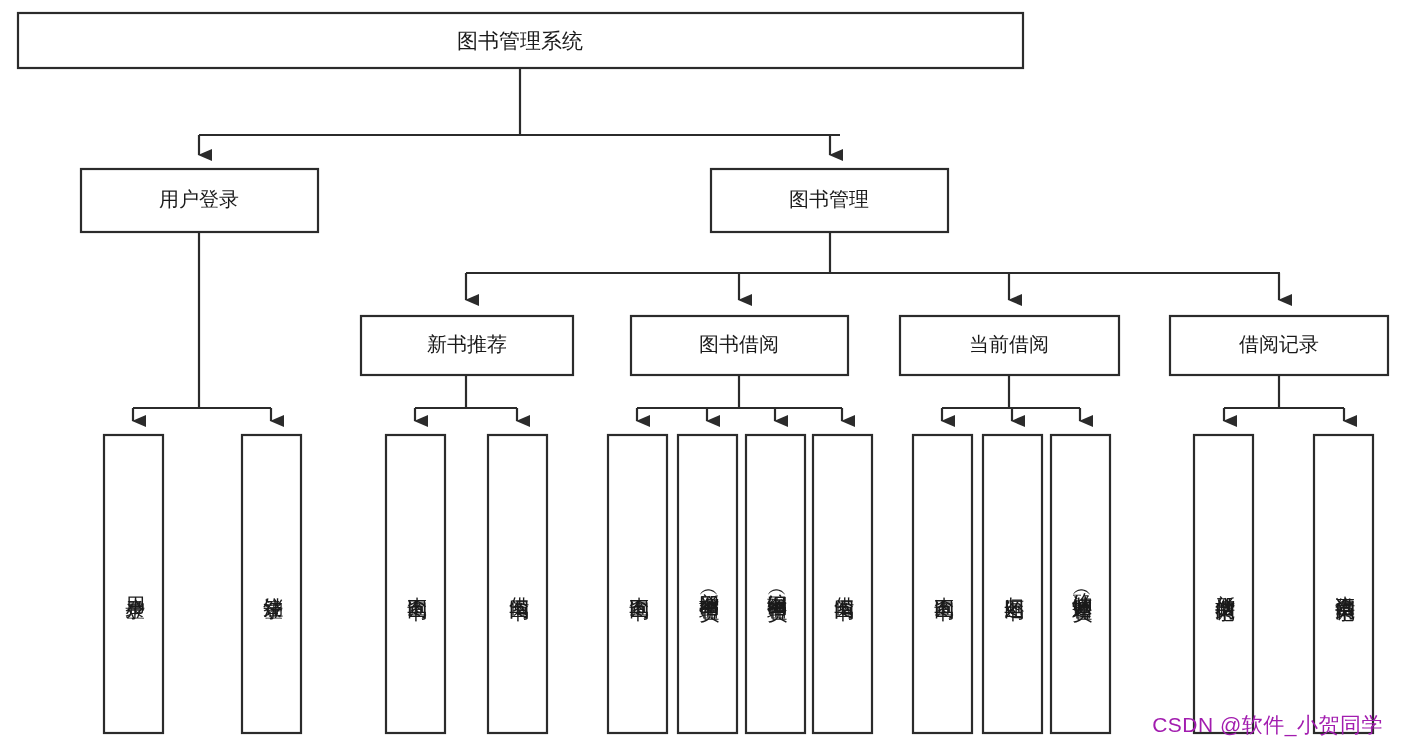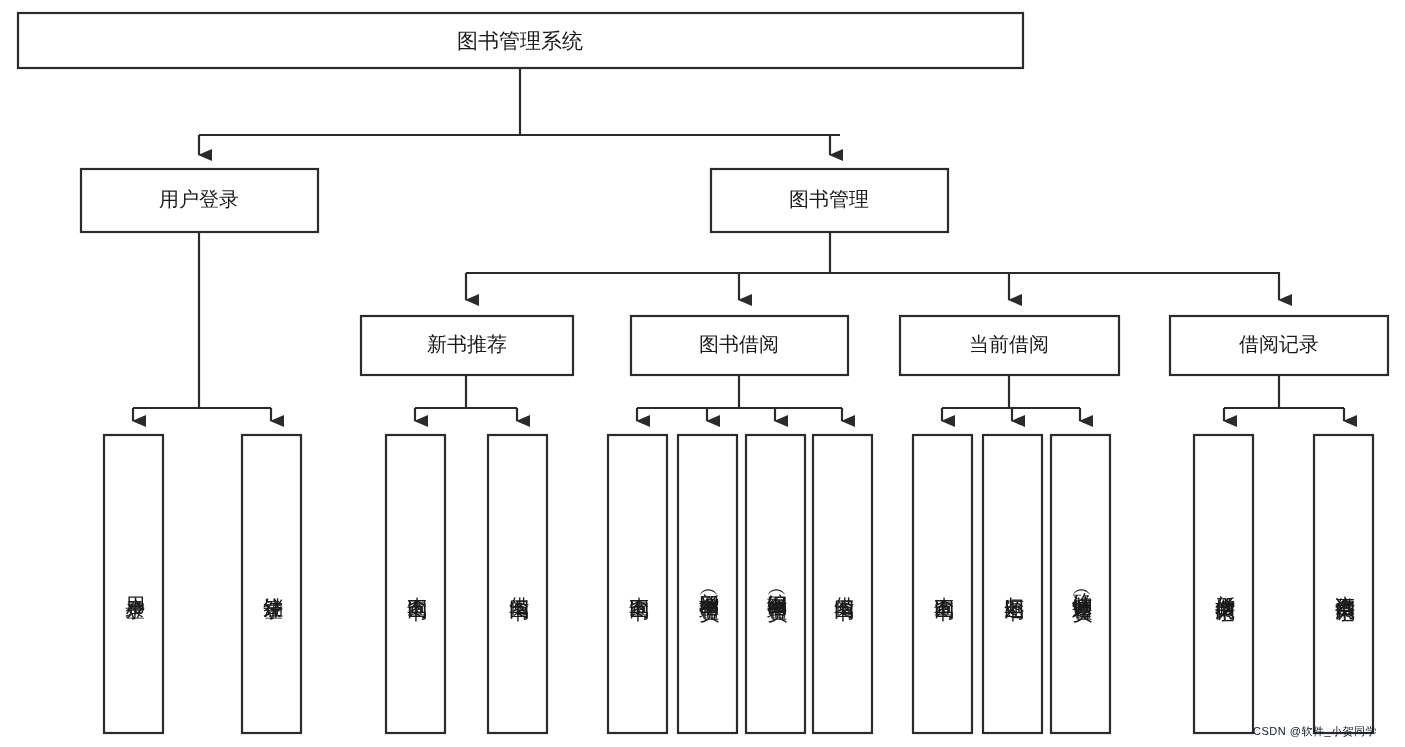--- a/index.html
+++ b/index.html
@@ -44,25 +44,25 @@
     stroke: #2b2b2b;
     stroke-width: 2.2;
     fill: none;
   }
   .arrow-head {
     fill: #2b2b2b;
     stroke: none;
   }
   .watermark {
     position: absolute;
-    right: 28px;
+    right: 22px;
     bottom: 8px;
     font-family: "Liberation Sans", "DejaVu Sans", sans-serif;
-    font-size: 11px;
-    color: #0f172a;
+    font-size: 21px;
+    color: #a21caf;
     letter-spacing: 0.5px;
     white-space: nowrap;
     pointer-events: none;
   }
 </style>
 </head>
 <body>
 
 <svg id="diagram" viewBox="0 0 1405 747" xmlns="http://www.w3.org/2000/svg">
 

